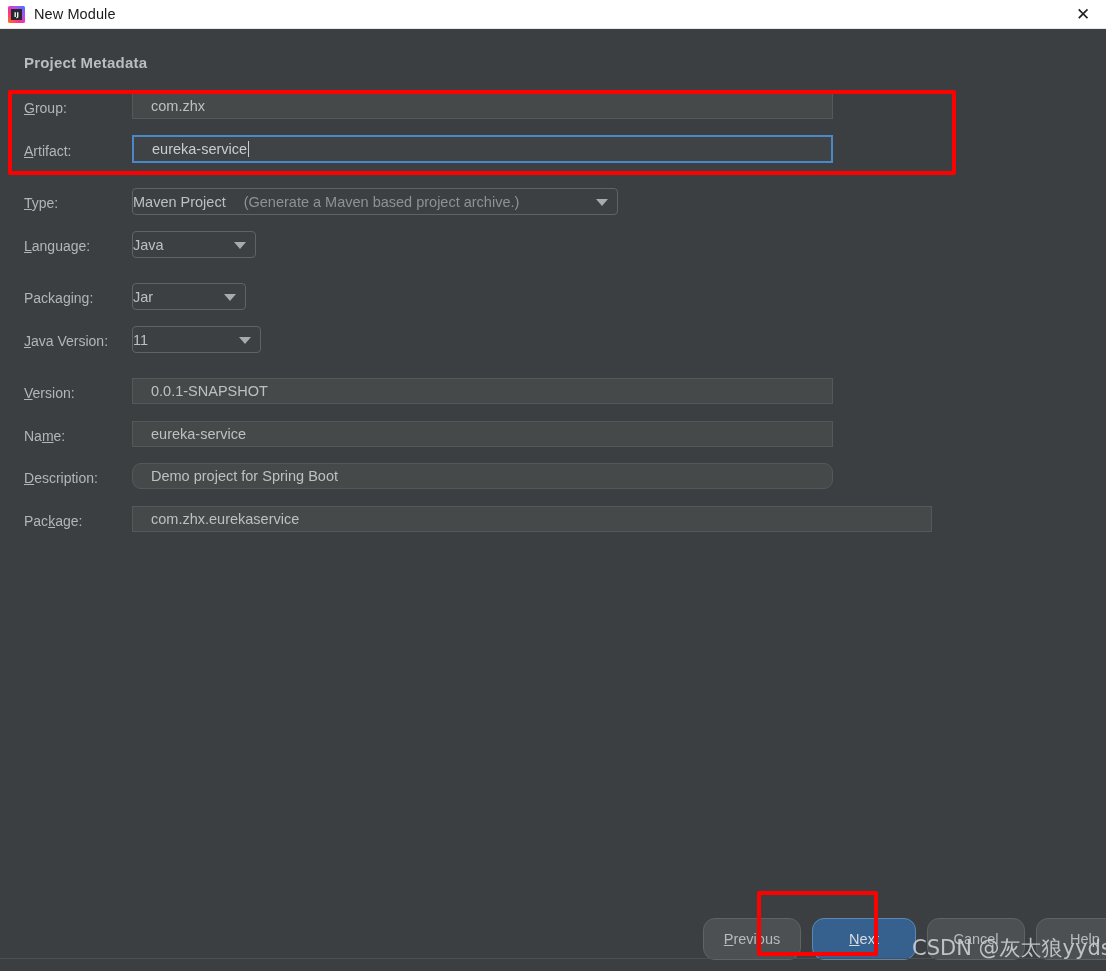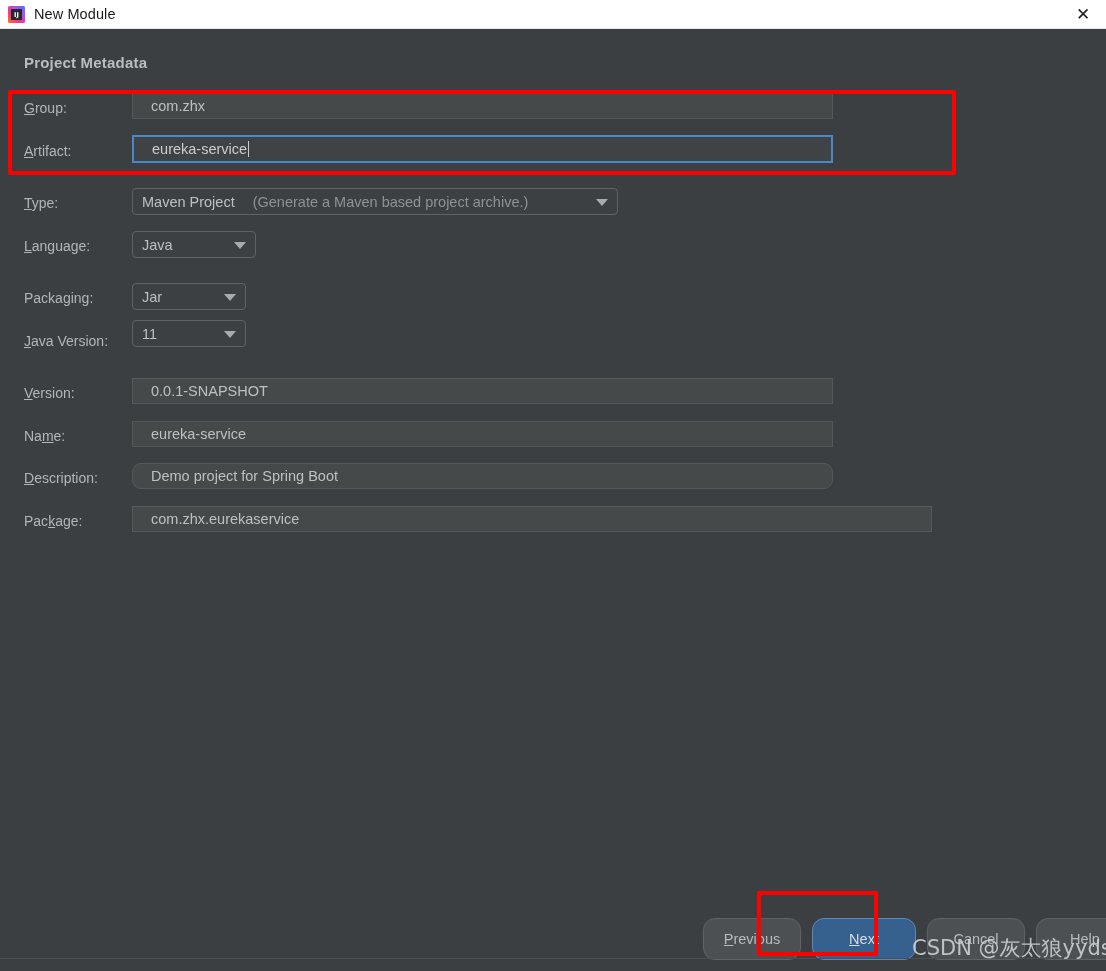--- a/index.html
+++ b/index.html
@@ -116,21 +116,20 @@
   
   .combo {
     position: absolute;
     background: #3c4042;
     border: 1px solid #5e6364;
     border-radius: 4px;
     color: #bcc0c2;
     font-size: 14.5px;
     display: flex;
     align-items: center;
-    padding-left: 9px;
     white-space: nowrap;
     overflow: hidden;
   }
   .combo .dim { color: #8e9294; }
   .combo .arrow {
     position: absolute;
     right: 9px;
     top: 50%;
     margin-top: -3px;
     width: 0; height: 0;
@@ -242,21 +241,21 @@
       <span class="arrow"></span>
     </div>
 
     <div class="lbl" style="top:261px;">Packaging:</div>
     <div class="combo" style="left:132px; top:254px; width:114px; height:27px;">
       <span>Jar</span>
       <span class="arrow"></span>
     </div>
 
     <div class="lbl" style="top:304px;"><u>J</u>ava Version:</div>
-    <div class="combo" style="left:132px; top:291px; width:114px; height:27px;">
+    <div class="combo" style="left:132px; top:297px; width:129px; height:27px;">
       <span>11</span>
       <span class="arrow"></span>
     </div>
 
     <div class="lbl" style="top:356px;"><u>V</u>ersion:</div>
     <div class="tfield" style="left:132px; top:349px; width:701px; height:26px;">
       <span>0.0.1-SNAPSHOT</span>
     </div>
 
     <div class="lbl" style="top:399px;">Na<u>m</u>e:</div>

